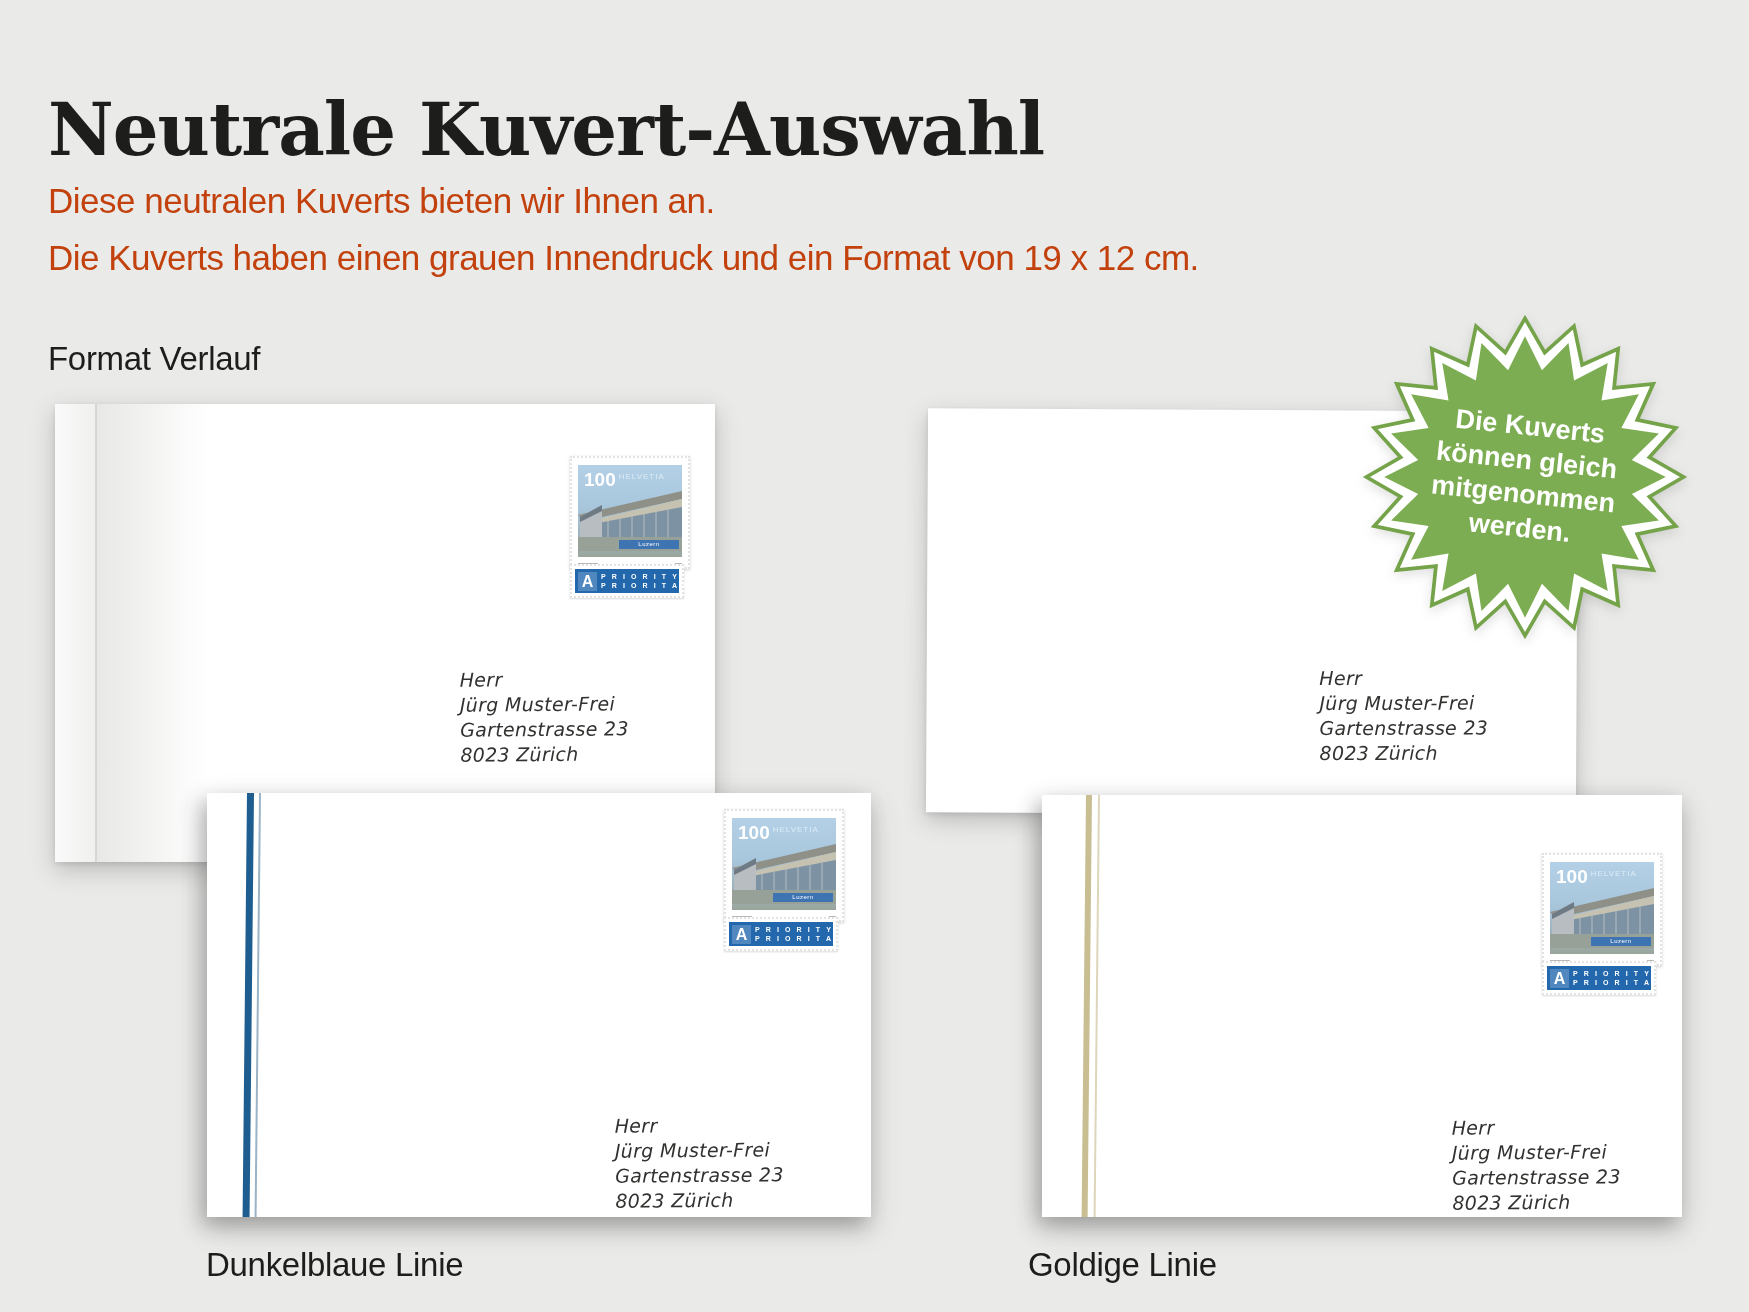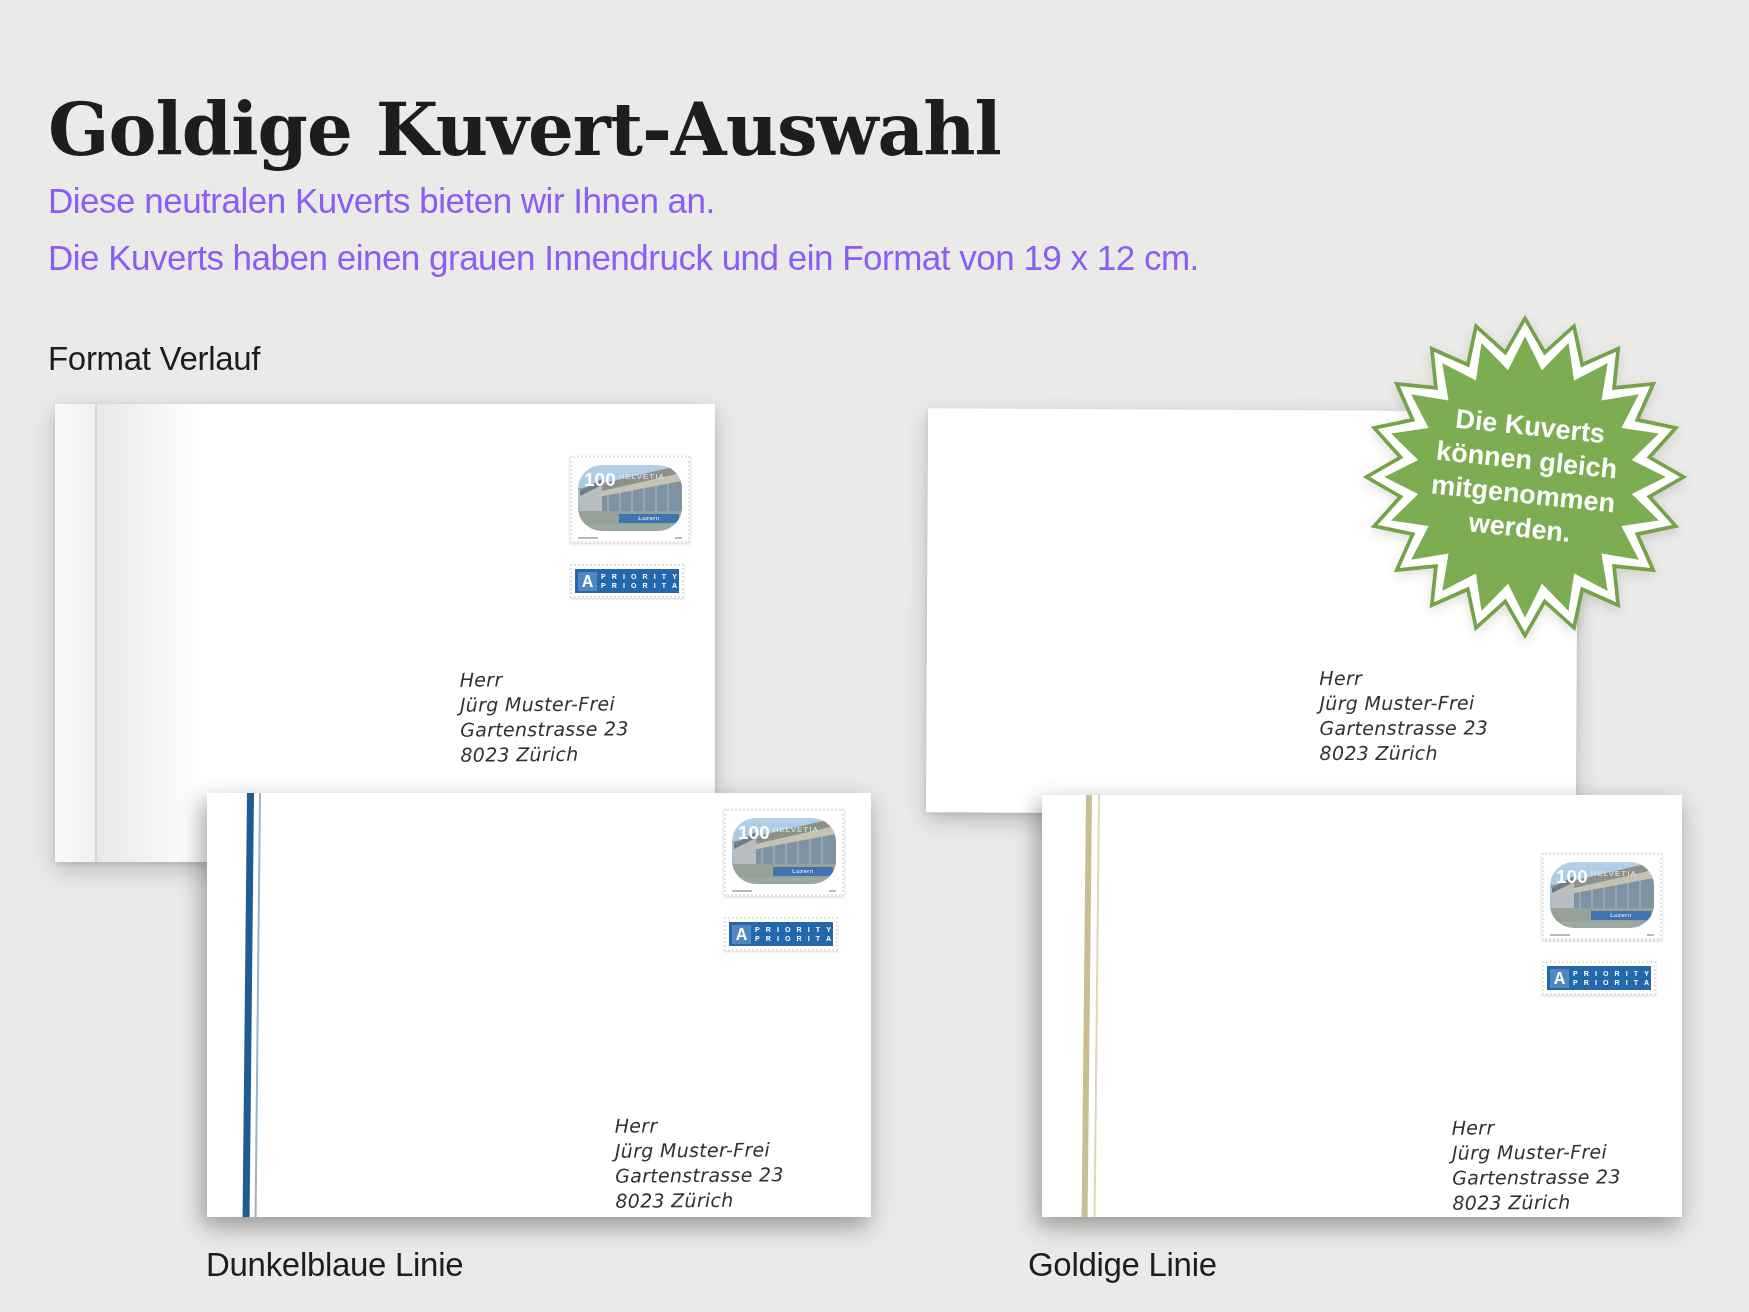--- a/index.html
+++ b/index.html
@@ -15,21 +15,21 @@
 
   
   .title{
     position:absolute;left:48px;top:42px;
     font-family:"DejaVu Serif",serif;
     font-weight:700;font-size:72px;line-height:1.1;
     letter-spacing:-1px;color:#1d1d1b;
   }
   .intro{
     position:absolute;left:48px;top:172px;
-    font-size:35px;line-height:57px;letter-spacing:-0.5px;color:#8b5cf6;
+    font-size:35px;line-height:57px;letter-spacing:-0.5px;color:#c2410c;
   }
   .cat-label{
     position:absolute;font-size:33px;color:#1d1d1b;letter-spacing:-0.3px;
   }
   #label-grauer{left:48px;top:340px;}
   #label-weiss{left:820px;top:340px;}
   #label-dunkelblau{left:190px;top:1246px;margin-left:16px;}
   #label-gold{left:1028px;top:1246px;}
 
   
@@ -71,22 +71,22 @@
 
   
   .stamp{
     position:absolute;width:104px;background:#fff;
     padding:7px 6px 10px 6px;border:2px dotted #e2e2e0;
     box-shadow:0 1px 3px rgba(0,0,0,.18);
   }
   #env-grauer .stamp{left:515px;top:52px;}
   #env-dunkelblau .stamp{left:517px;top:16px;}
   #env-gold .stamp{left:500px;top:58px;}
-  .stamp-photo{position:relative;height:66px;overflow:hidden;
-    background:linear-gradient(180deg,#b3d0e7 0%,#a8c6dc 45%,#9bb2bd 78%,#9aa69c 100%);border-radius:24px;}
+  .stamp-photo{position:relative;height:92px;overflow:hidden;
+    background:linear-gradient(180deg,#b3d0e7 0%,#a8c6dc 45%,#9bb2bd 78%,#9aa69c 100%);}
   .stamp-value{position:absolute;top:5px;left:6px;color:#fff;font-weight:bold;
     font-size:19px;line-height:1;z-index:2;}
   .stamp-country{font-size:8px;font-weight:normal;color:#ddecf6;letter-spacing:1px;
     vertical-align:7px;margin-left:3px;}
   .bld{position:absolute;left:0;bottom:6px;width:100%;height:62px;}
   .city-bar{position:absolute;bottom:8px;right:3px;width:60px;height:9px;
     background:#3f74b3;color:#fff;font-size:6px;line-height:9px;text-align:center;
     letter-spacing:.5px;z-index:2;}
   .micro{position:absolute;bottom:2px;left:6px;right:6px;height:2px;
     display:flex;justify-content:space-between;}
@@ -116,21 +116,21 @@
     transform:rotate(6deg);
     color:#fff;font-weight:bold;font-size:27px;line-height:34px;
     text-align:center;letter-spacing:0;
   }
 </style>
 </head>
 <body>
 
 <div id="page">
 
-  <h1 class="title">Goldige Kuvert-Auswahl</h1>
+  <h1 class="title">Neutrale Kuvert-Auswahl</h1>
   <div class="intro">
     <div>Diese neutralen Kuverts bieten wir Ihnen an.</div>
     <div>Die Kuverts haben einen grauen Innendruck und ein Format von 19 x 12 cm.</div>
   </div>
 
   <div class="cat-label" id="label-grauer">Format Verlauf</div>
   <div class="cat-label" id="label-dunkelblau">Dunkelblaue Linie</div>
   <div class="cat-label" id="label-gold">Goldige Linie</div>
 
   <div class="envelope" id="env-grauer">

